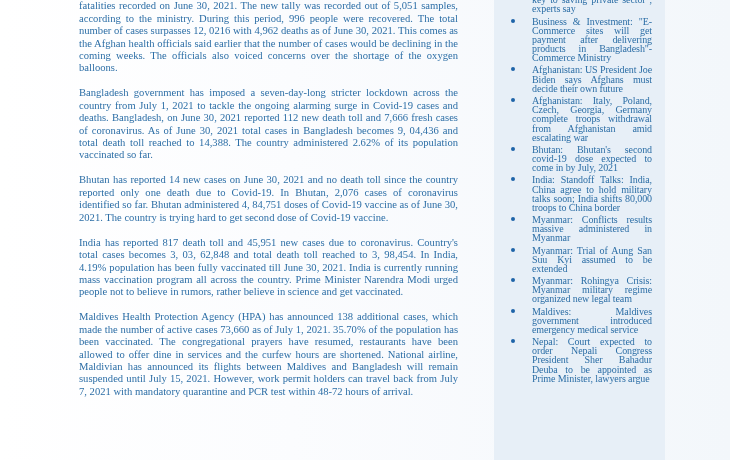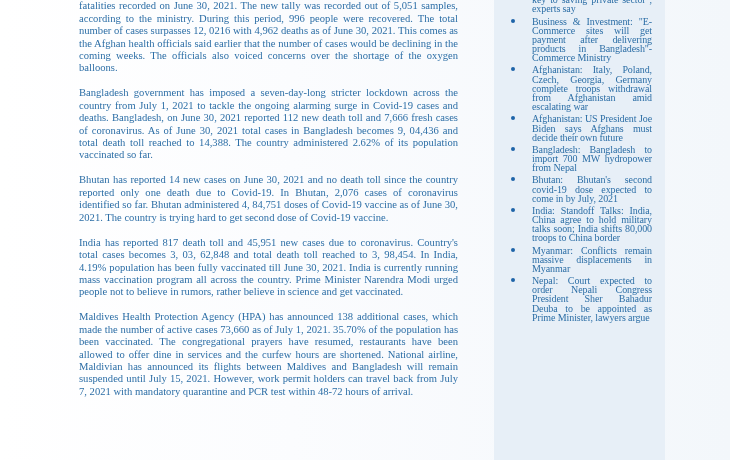--- a/index.html
+++ b/index.html
@@ -40,22 +40,24 @@
     <p>Bangladesh government has imposed a seven-day-long stricter lockdown across the country from July 1, 2021 to tackle the ongoing alarming surge in Covid-19 cases and deaths. Bangladesh, on June 30, 2021 reported 112 new death toll and 7,666 fresh cases of coronavirus. As of June 30, 2021 total cases in Bangladesh becomes 9, 04,436 and total death toll reached to 14,388. The country administered 2.62% of its population vaccinated so far.</p>
     <p>Bhutan has reported 14 new cases on June 30, 2021 and no death toll since the country reported only one death due to Covid-19. In Bhutan, 2,076 cases of coronavirus identified so far. Bhutan administered 4, 84,751 doses of Covid-19 vaccine as of June 30, 2021. The country is trying hard to get second dose of Covid-19 vaccine.</p>
     <p>India has reported 817 death toll and 45,951 new cases due to coronavirus. Country's total cases becomes 3, 03, 62,848 and total death toll reached to 3, 98,454. In India, 4.19% population has been fully vaccinated till June 30, 2021. India is currently running mass vaccination program all across the country. Prime Minister Narendra Modi urged people not to believe in rumors, rather believe in science and get vaccinated.</p>
     <p>Maldives Health Protection Agency (HPA) has announced 138 additional cases, which made the number of active cases 73,660 as of July 1, 2021. 35.70% of the population has been vaccinated. The congregational prayers have resumed, restaurants have been allowed to offer dine in services and the curfew hours are shortened. National airline, Maldivian has announced its flights between Maldives and Bangladesh will remain suspended until July 15, 2021. However, work permit holders can travel back from July 7, 2021 with mandatory quarantine and PCR test within 48-72 hours of arrival.</p>
   </div>
 
   <div class="sidebar">
     <ul>
       <li class="nobullet"><span>"Vaccination of most adults key to saving private sector", experts say</span></li>
       <li><span class="bullet"></span><span>Business &amp; Investment: "E-Commerce sites will get payment after delivering products in Bangladesh"- Commerce Ministry</span></li>
+      <li><span class="bullet"></span><span>Afghanistan: US President Joe Biden says Afghans must decide their own future</span></li>
       <li><span class="bullet"></span><span>Afghanistan: Italy, Poland, Czech, Georgia, Germany complete troops withdrawal from Afghanistan amid escalating war</span></li>
-      <li><span class="bullet"></span><span>Afghanistan: US President Joe Biden says Afghans must decide their own future</span></li>
-      <li><span class="bullet"></span><span>Bangladesh: Bangladesh to import 700 MW hydropower from Nepal</span></li>
       <li><span class="bullet"></span><span>Bhutan: Bhutan's second covid-19 dose expected to come in by July, 2021</span></li>
       <li><span class="bullet"></span><span>India: Standoff Talks: India, China agree to hold military talks soon; India shifts 80,000 troops to China border</span></li>
-      <li><span class="bullet"></span><span>Myanmar: Conflicts remain massive displacements in Myanmar</span></li>
+      <li><span class="bullet"></span><span>Myanmar: Conflicts results massive administered in Myanmar</span></li>
+      <li><span class="bullet"></span><span>Myanmar: Trial of Aung San Suu Kyi assumed to be extended</span></li>
+      <li><span class="bullet"></span><span>Myanmar: Rohingya Crisis: Myanmar military regime organized new legal team</span></li>
+      <li><span class="bullet"></span><span>Maldives: Maldives government introduced emergency medical service</span></li>
       <li><span class="bullet"></span><span>Nepal: Court expected to order Nepali Congress President Sher Bahadur Deuba to be appointed as Prime Minister, lawyers argue</span></li>
     </ul>
   </div>
 </div>
 
 </body></html>

